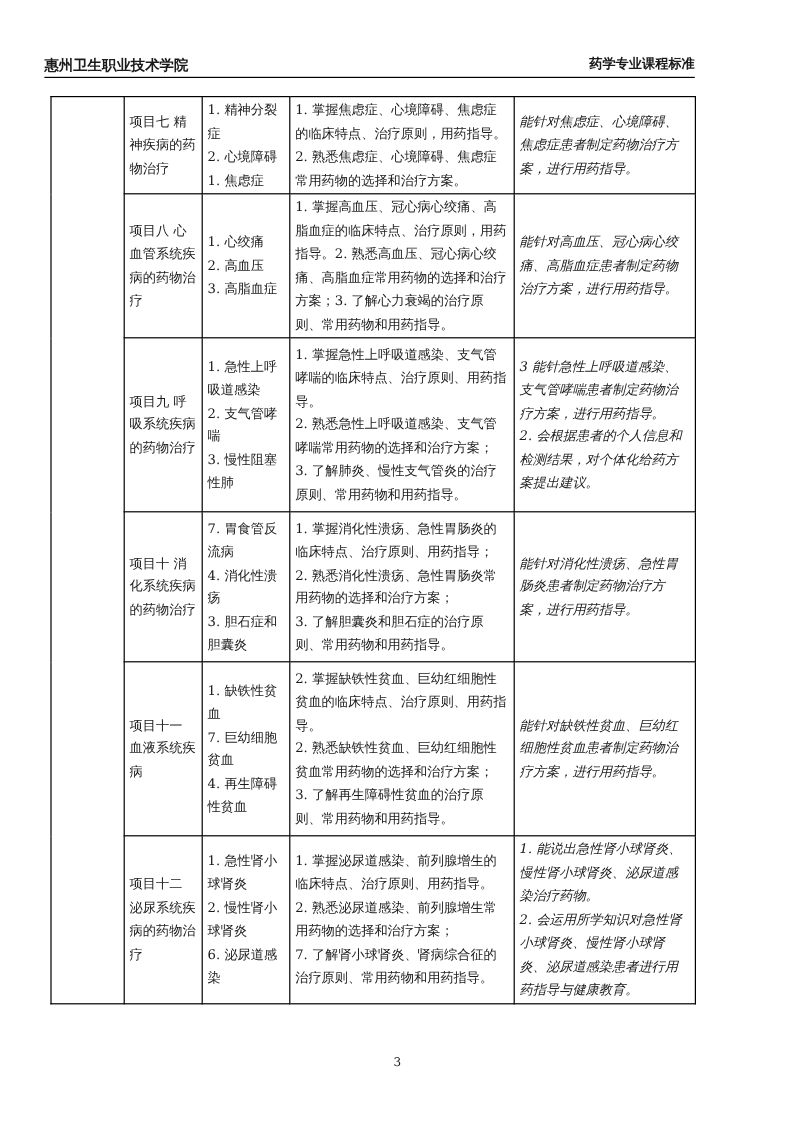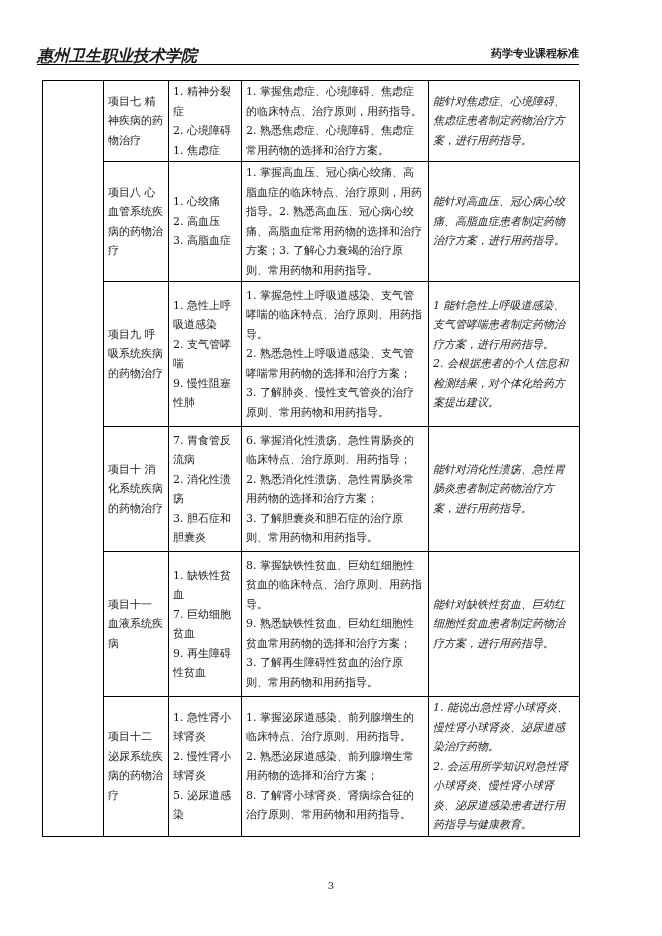--- a/index.html
+++ b/index.html
@@ -1,21 +1,21 @@
 <!DOCTYPE html>
 <html><head>
 <meta charset="utf-8">
 <style>
   html, body { margin: 0; padding: 0; background: #ffffff; }
   body { width: 662px; height: 936px; position: relative; overflow: hidden;
          font-family: "DejaVu Serif", "Liberation Serif", serif; color: #1a1a1a; }
   .header { position: absolute; left: 37px; top: 44px; width: 542px; height: 20px;
             border-bottom: 1.5px solid #000; }
   .header-left { position: absolute; left: 0; top: 2px; font-family: "DejaVu Sans", sans-serif;
-                 font-weight: bold; font-size: 16px; font-style: italic; }
+                 font-weight: bold; font-size: 12px; }
   .header-right { position: absolute; right: 0; top: 2px; font-family: Liberation Serif, serif;
                   font-weight: bold; font-size: 11px; }
   table.curriculum { position: absolute; left: 42px; top: 80px; border-collapse: collapse;
                      table-layout: fixed; width: 534px; }
   table.curriculum td { border: 1.2px solid #000; vertical-align: middle; padding: 1px 4px;
                         font-size: 11px; line-height: 19.5px; word-break: break-all; }
   td.c0 { width: 52px; padding: 0; }
   td.c1 { width: 56px; }
   td.c2 { width: 64px; }
   td.c3 { width: 178px; }
@@ -62,75 +62,75 @@
         </td>
         <td class="c4">
           <span class="line">能针对高血压、冠心病心绞痛、高脂血症患者制定药物治疗方案，进行用药指导。</span>
         </td>
       </tr>
       <tr style="height: 145px;">
         <td class="c1"><span>项目九 呼吸系统疾病的药物治疗</span></td>
         <td class="c2">
           <span class="line">1. 急性上呼吸道感染</span>
           <span class="line">2. 支气管哮喘</span>
-          <span class="line">9. 慢性阻塞性肺</span>
+          <span class="line">3. 慢性阻塞性肺</span>
         </td>
         <td class="c3">
           <span class="line">1. 掌握急性上呼吸道感染、支气管哮喘的临床特点、治疗原则、用药指导。</span>
           <span class="line">2. 熟悉急性上呼吸道感染、支气管哮喘常用药物的选择和治疗方案；</span>
           <span class="line">3. 了解肺炎、慢性支气管炎的治疗原则、常用药物和用药指导。</span>
         </td>
         <td class="c4">
-          <span class="line">1 能针急性上呼吸道感染、支气管哮喘患者制定药物治疗方案，进行用药指导。</span>
+          <span class="line">3 能针急性上呼吸道感染、支气管哮喘患者制定药物治疗方案，进行用药指导。</span>
           <span class="line">2. 会根据患者的个人信息和检测结果，对个体化给药方案提出建议。</span>
         </td>
       </tr>
       <tr style="height: 125px;">
         <td class="c1"><span>项目十 消化系统疾病的药物治疗</span></td>
         <td class="c2">
           <span class="line">7. 胃食管反流病</span>
-          <span class="line">2. 消化性溃疡</span>
+          <span class="line">4. 消化性溃疡</span>
           <span class="line">3. 胆石症和胆囊炎</span>
         </td>
         <td class="c3">
-          <span class="line">6. 掌握消化性溃疡、急性胃肠炎的临床特点、治疗原则、用药指导；</span>
+          <span class="line">1. 掌握消化性溃疡、急性胃肠炎的临床特点、治疗原则、用药指导；</span>
           <span class="line">2. 熟悉消化性溃疡、急性胃肠炎常用药物的选择和治疗方案；</span>
           <span class="line">3. 了解胆囊炎和胆石症的治疗原则、常用药物和用药指导。</span>
         </td>
         <td class="c4">
           <span class="line">能针对消化性溃疡、急性胃肠炎患者制定药物治疗方案，进行用药指导。</span>
         </td>
       </tr>
       <tr style="height: 145px;">
         <td class="c1"><span>项目十一 血液系统疾病</span></td>
         <td class="c2">
           <span class="line">1.  缺铁性贫血</span>
           <span class="line">7.  巨幼细胞贫血</span>
-          <span class="line">9.  再生障碍性贫血</span>
+          <span class="line">4.  再生障碍性贫血</span>
         </td>
         <td class="c3">
-          <span class="line">8. 掌握缺铁性贫血、巨幼红细胞性贫血的临床特点、治疗原则、用药指导。</span>
-          <span class="line">9. 熟悉缺铁性贫血、巨幼红细胞性贫血常用药物的选择和治疗方案；</span>
+          <span class="line">2. 掌握缺铁性贫血、巨幼红细胞性贫血的临床特点、治疗原则、用药指导。</span>
+          <span class="line">2. 熟悉缺铁性贫血、巨幼红细胞性贫血常用药物的选择和治疗方案；</span>
           <span class="line">3. 了解再生障碍性贫血的治疗原则、常用药物和用药指导。</span>
         </td>
         <td class="c4">
           <span class="line">能针对缺铁性贫血、巨幼红细胞性贫血患者制定药物治疗方案，进行用药指导。</span>
         </td>
       </tr>
       <tr style="height: 139px;">
         <td class="c1"><span>项目十二 泌尿系统疾病的药物治疗</span></td>
         <td class="c2">
           <span class="line">1. 急性肾小球肾炎</span>
           <span class="line">2. 慢性肾小球肾炎</span>
-          <span class="line">5. 泌尿道感染</span>
+          <span class="line">6. 泌尿道感染</span>
         </td>
         <td class="c3">
           <span class="line">1. 掌握泌尿道感染、前列腺增生的临床特点、治疗原则、用药指导。</span>
           <span class="line">2. 熟悉泌尿道感染、前列腺增生常用药物的选择和治疗方案；</span>
-          <span class="line">8. 了解肾小球肾炎、肾病综合征的治疗原则、常用药物和用药指导。</span>
+          <span class="line">7. 了解肾小球肾炎、肾病综合征的治疗原则、常用药物和用药指导。</span>
         </td>
         <td class="c4">
           <span class="line">1. 能说出急性肾小球肾炎、慢性肾小球肾炎、泌尿道感染治疗药物。</span>
           <span class="line">2. 会运用所学知识对急性肾小球肾炎、慢性肾小球肾炎、泌尿道感染患者进行用药指导与健康教育。</span>
         </td>
       </tr>
     </tbody>
 </table>
 
 <div class="page-number">3</div>

